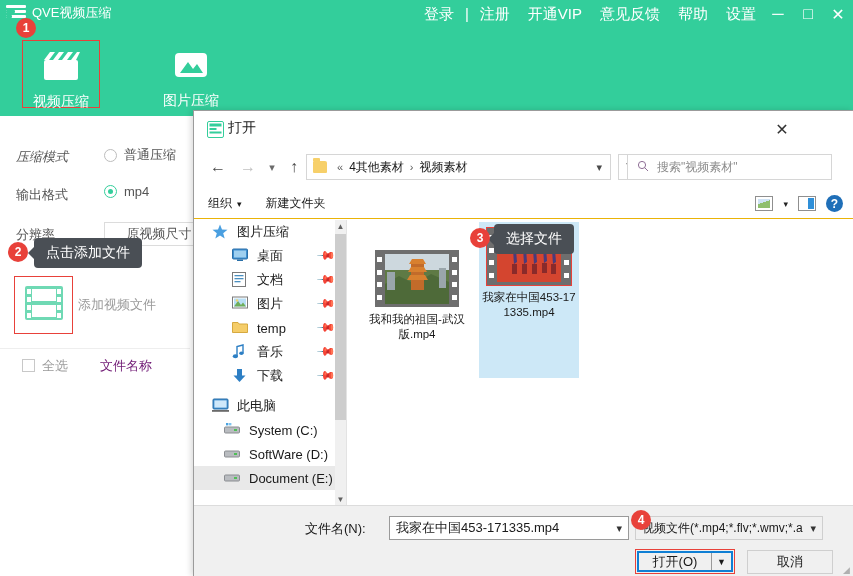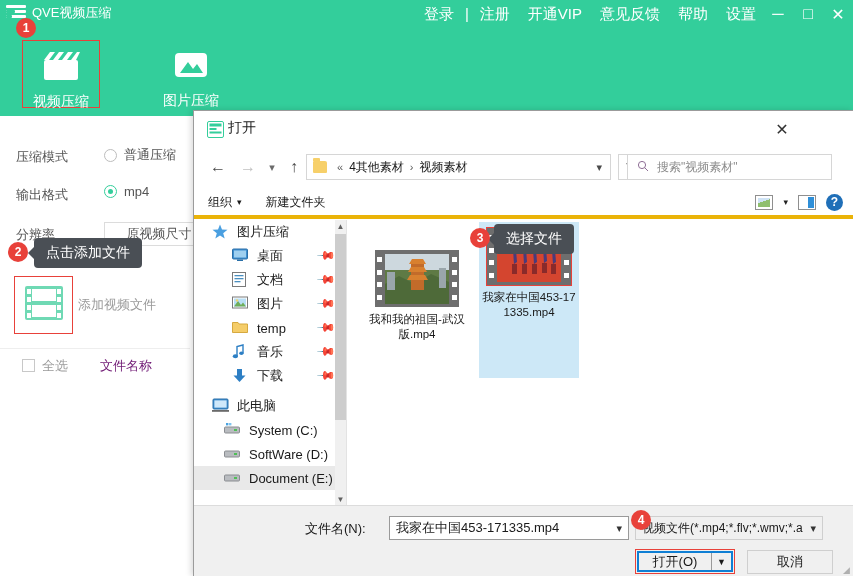--- a/index.html
+++ b/index.html
@@ -92,21 +92,21 @@
   .badge.b3 { left: 470px; top: 228px; }
   .badge.b4 { left: 631px; top: 510px; }
 
   
   .settings {
     position: absolute; left: 0; top: 116px;
     width: 853px; height: 460px;
     background: #ffffff;
   }
   .srow { position: absolute; font-size: 13px; color: #555; white-space: nowrap; }
-  .r-mode  { left: 16px; top: 32px; }
+  .r-mode  { left: 16px; top: 32px; font-style: italic; }
   .r-fmt   { left: 16px; top: 70px; }
   .r-res   { left: 16px; top: 110px; }
 
   .radio-line { position: absolute; display: flex; align-items: center; gap: 7px; }
   .radio {
     width: 13px; height: 13px; border-radius: 50%;
     border: 1px solid #bdbdbd; background: #fff;
     display: inline-block; position: relative;
   }
   .radio.on { border-color: #33ce9b; }
@@ -238,21 +238,21 @@
     position: absolute; left: 433px; top: 7px;
     width: 205px; height: 26px;
     border: 1px solid #d6d6d6; background: #fff;
     display: flex; align-items: center; gap: 8px;
     padding-left: 9px;
   }
   .searchbox .sph { font-size: 12px; color: #8d8d8d; white-space: nowrap; }
 
   .cmdbar {
     position: absolute; left: 0; top: 78px; width: 659px; height: 30px;
-    border-bottom: 4px solid #eab308;
+    border-bottom: 1px solid #eab308;
     display: flex; align-items: center;
   }
   .cmd {
     font-size: 12px; color: #1a1a1a; cursor: pointer;
     display: flex; align-items: center; gap: 5px;
   }
   .cmd.organize { margin-left: 14px; }
   .cmd.newfolder { margin-left: 24px; }
   .cmd .caret { font-size: 9px; }
   .cmdbar .right-tools {

